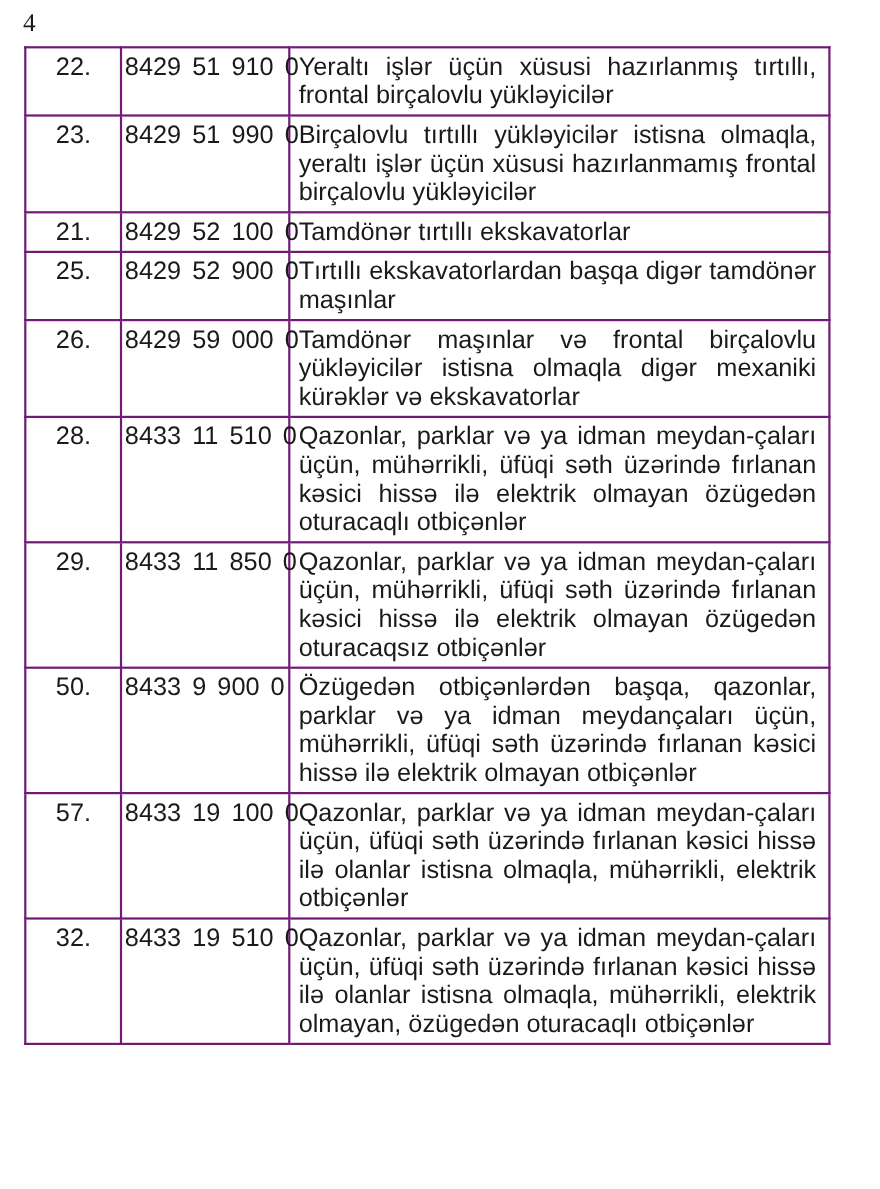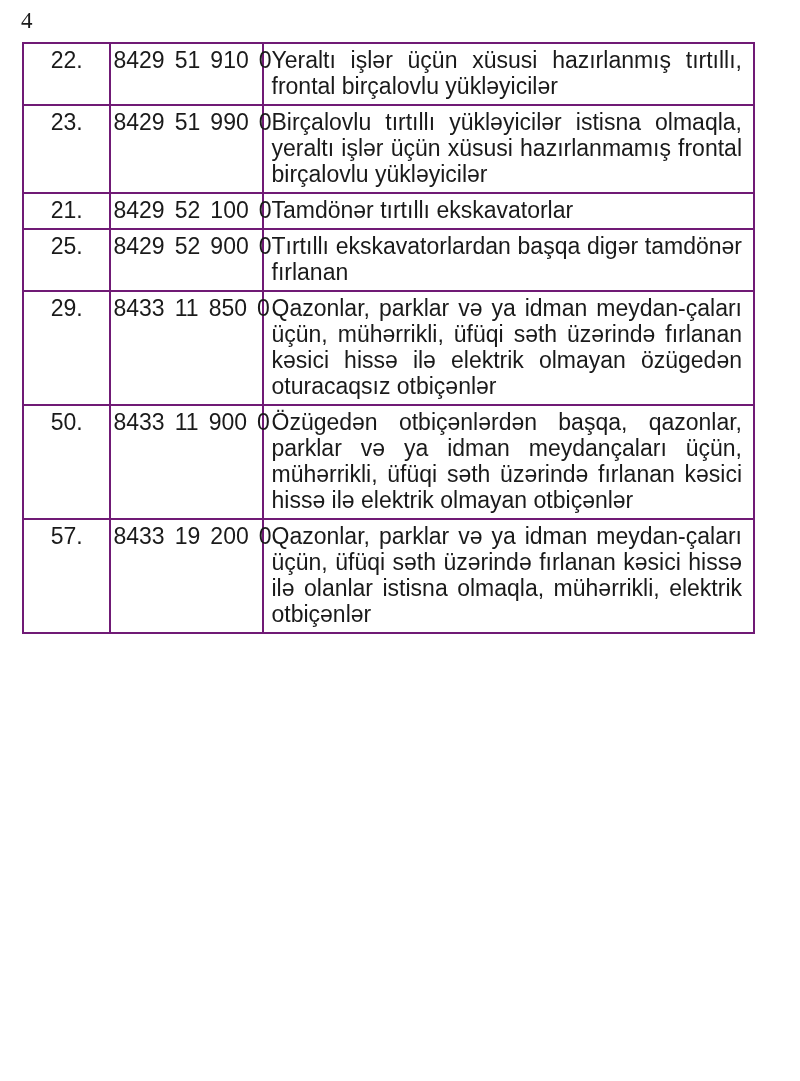--- a/index.html
+++ b/index.html
@@ -68,31 +68,46 @@
       <td class="col-desc">Birçalovlu tırtıllı yükləyicilər istisna olmaqla, yeraltı işlər üçün xüsusi hazırlanmamış frontal birçalovlu yükləyicilər</td>
     </tr>
     <tr>
       <td class="col-no">21.</td>
       <td class="col-code">8429 52 100 0</td>
       <td class="col-desc">Tamdönər tırtıllı ekskavatorlar</td>
     </tr>
     <tr>
       <td class="col-no">25.</td>
       <td class="col-code">8429 52 900 0</td>
-      <td class="col-desc">Tırtıllı ekskavatorlardan başqa digər tamdönər fırlanan</td>
+      <td class="col-desc">Tırtıllı ekskavatorlardan başqa digər tamdönər maşınlar</td>
+    </tr>
+    <tr>
+      <td class="col-no">26.</td>
+      <td class="col-code">8429 59 000 0</td>
+      <td class="col-desc">Tamdönər maşınlar və frontal birçalovlu yükləyicilər istisna olmaqla digər mexaniki kürəklər və ekskavatorlar</td>
+    </tr>
+    <tr>
+      <td class="col-no">28.</td>
+      <td class="col-code">8433 11 510 0</td>
+      <td class="col-desc">Qazonlar, parklar və ya idman meydan-çaları üçün, mühərrikli, üfüqi səth üzərində fırlanan kəsici hissə ilə elektrik olmayan özügedən oturacaqlı otbiçənlər</td>
     </tr>
     <tr>
       <td class="col-no">29.</td>
       <td class="col-code">8433 11 850 0</td>
       <td class="col-desc">Qazonlar, parklar və ya idman meydan-çaları üçün, mühərrikli, üfüqi səth üzərində fırlanan kəsici hissə ilə elektrik olmayan özügedən oturacaqsız otbiçənlər</td>
     </tr>
     <tr>
       <td class="col-no">50.</td>
-      <td class="col-code">8433 11 900 0</td>
+      <td class="col-code">8433 9 900 0</td>
       <td class="col-desc">Özügedən otbiçənlərdən başqa, qazonlar, parklar və ya idman meydançaları üçün, mühərrikli, üfüqi səth üzərində fırlanan kəsici hissə ilə elektrik olmayan otbiçənlər</td>
     </tr>
     <tr>
       <td class="col-no">57.</td>
-      <td class="col-code">8433 19 200 0</td>
+      <td class="col-code">8433 19 100 0</td>
       <td class="col-desc">Qazonlar, parklar və ya idman meydan-çaları üçün, üfüqi səth üzərində fırlanan kəsici hissə ilə olanlar istisna olmaqla, mühərrikli, elektrik otbiçənlər</td>
+    </tr>
+    <tr>
+      <td class="col-no">32.</td>
+      <td class="col-code">8433 19 510 0</td>
+      <td class="col-desc">Qazonlar, parklar və ya idman meydan-çaları üçün, üfüqi səth üzərində fırlanan kəsici hissə ilə olanlar istisna olmaqla, mühərrikli, elektrik olmayan, özügedən oturacaqlı otbiçənlər</td>
     </tr>
   </tbody>
 </table>
 
 </body></html>

